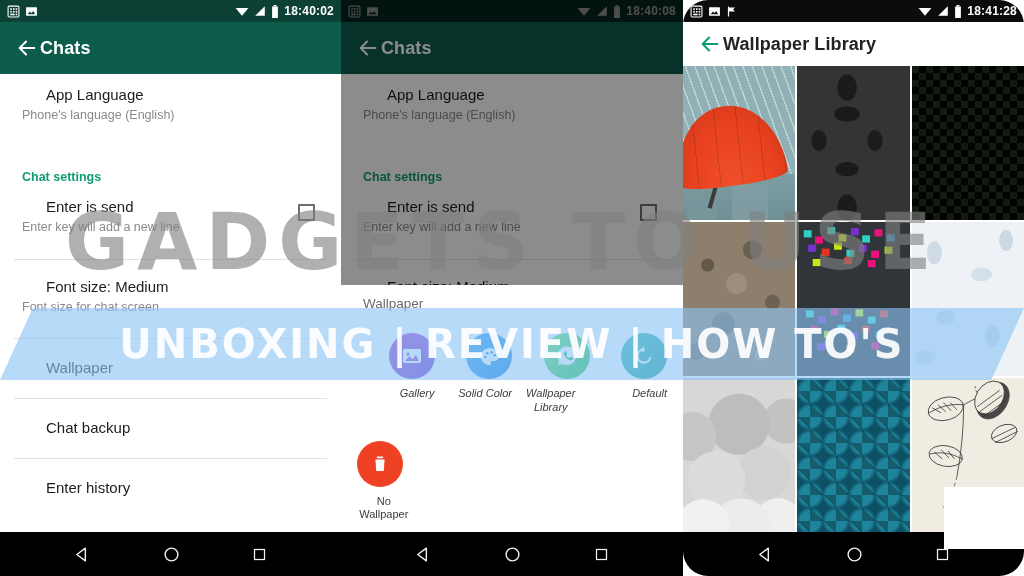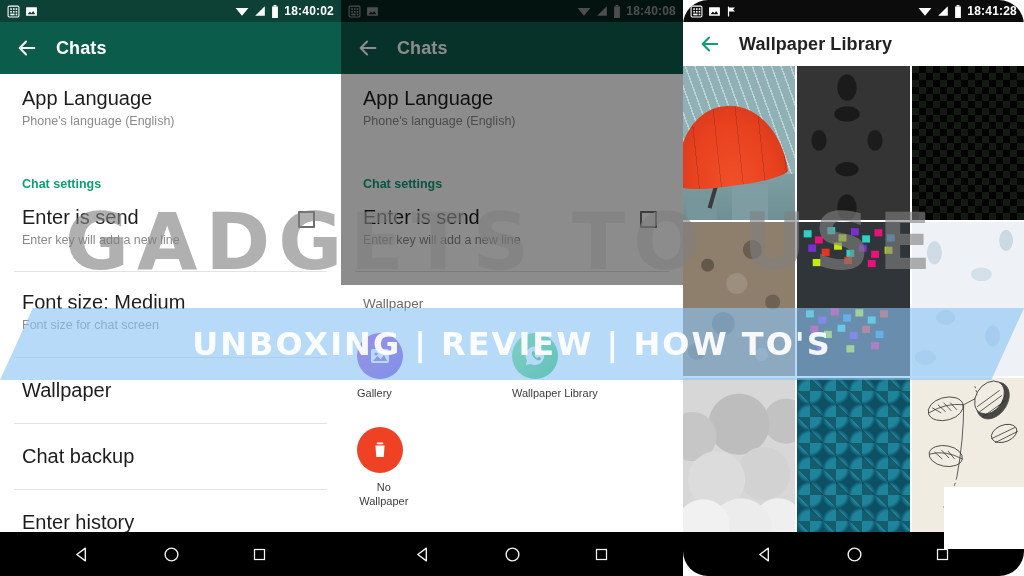--- a/index.html
+++ b/index.html
@@ -14,47 +14,47 @@
   
   .statusbar{position:absolute;top:0;left:0;right:0;height:22px;display:flex;align-items:center;padding:0 7px;box-sizing:border-box;font-size:11.5px;color:#fff;}
   .sb-dark{background:#0c0c0c;}
   .sb-green{background:#0d4136;}
   .sb-left{display:flex;align-items:center;gap:5px;}
   .sb-right{margin-left:auto;display:flex;align-items:center;gap:5px;}
   .sb-clock{font-weight:bold;letter-spacing:.2px;font-size:12px;}
   .ic{display:block;}
 
   
-  .toolbar{position:absolute;top:22px;left:0;right:0;height:52px;display:flex;align-items:center;gap:18px;padding-left:16px;box-sizing:border-box;}
+  .toolbar{position:absolute;top:22px;left:0;right:0;height:52px;display:flex;align-items:center;gap:2px;padding-left:16px;box-sizing:border-box;}
   .tb-green{background:#0b5c4b;}
   .tb-white{background:#ffffff;}
   .tb-title{font-size:18px;font-weight:bold;color:#fff;letter-spacing:.1px;}
   .tb-title-dark{font-size:18px;font-weight:bold;color:#222;letter-spacing:.1px;}
   .backarrow{width:22px;height:22px;flex:none;}
 
   
   .list{position:absolute;top:74px;left:0;right:0;bottom:0;background:#fff;}
   .row{padding:12px 16px 11px 22px;box-sizing:border-box;position:relative;}
-  .row .t{font-size:20px;color:#1d1d1d;line-height:1.25;}
+  .row .t{font-size:15px;color:#1d1d1d;line-height:1.25;margin-left:24px;}
   .row .s{font-size:12.5px;color:#8a8a8a;margin-top:3px;line-height:1.25;}
   .sect{font-size:12.5px;color:#0f9d76;font-weight:bold;padding:10px 16px 2px 22px;}
   .divider{height:1px;background:#e2e2e2;margin:0 14px;}
   .cbox{position:absolute;right:26px;top:18px;width:13px;height:13px;border:2px solid #6d6d6d;border-radius:1px;}
 
   
   .navbar{position:absolute;left:0;right:0;bottom:0;height:44px;background:#000;display:flex;align-items:center;justify-content:space-around;padding:0 38px;box-sizing:border-box;}
   .nav-ic{opacity:.95;}
 
   
   .scrim{position:absolute;top:0;left:0;right:0;bottom:0;background:rgba(0,0,0,.45);}
   .scrim-sb{position:absolute;top:0;left:0;right:0;height:22px;background:rgba(0,0,0,.45);}
   .dialog{position:absolute;left:0;right:0;top:285px;bottom:44px;background:#fff;}
   .dlg-title{font-size:13.5px;color:#6a6a6a;padding:11px 0 0 22px;}
   .dlg-grid{display:flex;padding:22px 16px 0 16px;box-sizing:border-box;}
-  .dlg-cell{flex:1;display:flex;flex-direction:column;align-items:flex-start;}
+  .dlg-cell{flex:1;display:flex;flex-direction:column;align-items:flex-end;font-style:italic;}
   .circ{width:46px;height:46px;border-radius:50%;display:flex;align-items:center;justify-content:center;}
   .dlg-lbl{font-size:11px;color:#3c3c3c;margin-top:8px;text-align:center;line-height:1.25;}
   .dlg-single{padding:26px 16px 0 16px;width:25%;box-sizing:border-box;display:flex;flex-direction:column;}
   .c-gallery{background:linear-gradient(135deg,#b03ec8 0%,#8e44d0 50%,#6e3fd6 100%);}
   .c-solid{background:linear-gradient(135deg,#3aa7f0 0%,#1b7fe0 100%);}
   .c-lib{background:linear-gradient(135deg,#6fe07a 0%,#23bf5c 100%);}
   .c-default{background:linear-gradient(135deg,#3fbfb8 0%,#1d9a9a 100%);}
   .c-none{background:#ef4123;}
 
   
@@ -144,21 +144,21 @@
   .w-leaves{background:#f0ece0;}
 
   
   .wm-gray{position:absolute;left:0;top:196px;width:1024px;height:92px;
     display:flex;align-items:center;font-size:78px;font-weight:bold;color:rgba(128,128,128,.62);
     letter-spacing:8px;padding-left:65px;box-sizing:border-box;font-family:"DejaVu Sans",sans-serif;}
   .wm-band{position:absolute;left:0;top:308px;width:1024px;height:72px;overflow:hidden;}
   .wm-band-bg{position:absolute;inset:0;background:rgba(138,196,244,.62);
     clip-path:polygon(3.2% 0, 100% 0, 96.8% 100%, 0 100%);}
   .wm-band-txt{position:absolute;inset:0;display:flex;align-items:center;justify-content:center;
-    font-size:32px;font-weight:bold;color:rgba(255,255,255,.92);letter-spacing:2px;
+    font-size:40px;font-weight:bold;color:rgba(255,255,255,.92);letter-spacing:2px;
     font-family:"DejaVu Sans",sans-serif;}
   .wm-white-box{position:absolute;right:0;top:487px;width:80px;height:62px;background:#fff;}
 </style>
 </head>
 <body>
 
 <div class="stage">
 
   <div class="panel p1">
 
@@ -318,27 +318,48 @@
           <div class="circ c-gallery">
             <svg width="24" height="24" viewBox="0 0 24 24">
                 <rect x="3" y="5" width="18" height="14" rx="2" fill="#fff"></rect>
                 <circle cx="8" cy="10" r="1.6" fill="#9b4fd0"></circle>
                 <path d="M5 17l4.5-5 3 3.2 3.5-4.2 3 6z" fill="#9b4fd0"></path>
               </svg>
           </div>
           <div class="dlg-lbl">Gallery</div>
         </div>
         <div class="dlg-cell">
+          <div class="circ c-solid">
+            <svg width="23" height="23" viewBox="0 0 24 24">
+                <path d="M12 3a9 9 0 100 18c1.3 0 2-1 1.4-2-.7-1.2.2-2.4 1.6-2.4H17a4.5 4.5 0 004.5-4.5C21.5 7 17.3 3 12 3z" fill="#fff"></path>
+                <circle cx="7.6" cy="12.6" r="1.3" fill="#1b7fe0"></circle>
+                <circle cx="9.6" cy="8.6" r="1.3" fill="#1b7fe0"></circle>
+                <circle cx="14.2" cy="7.6" r="1.3" fill="#1b7fe0"></circle>
+                <circle cx="17.4" cy="10.8" r="1.3" fill="#1b7fe0"></circle>
+              </svg>
+          </div>
+          <div class="dlg-lbl">Solid Color</div>
+        </div>
+        <div class="dlg-cell">
           <div class="circ c-lib">
             <svg width="26" height="26" viewBox="0 0 24 24">
                 <path d="M12 3.2A8.6 8.6 0 004.6 16.3L3.6 20.4l4.2-1a8.6 8.6 0 104.2-16.2z" fill="#fff"></path>
                 <path d="M9.4 8c.2-.4.5-.4.8-.4h.6c.2 0 .4.1.5.5l.7 1.7c.1.2 0 .4-.1.6l-.5.6c-.1.2-.2.3 0 .6.5.9 1.4 1.7 2.4 2.2.3.1.4.1.6-.1l.6-.7c.2-.2.4-.2.6-.1l1.6.8c.3.1.4.3.4.5 0 .6-.3 1.3-.9 1.6-.5.3-1.2.4-2 .1-1.6-.5-3-1.6-4.1-3-.8-1-1.4-2.1-1.4-3.2 0-.7.2-1.3.6-1.7z" fill="#2bbd5e"></path>
               </svg>
           </div>
           <div class="dlg-lbl">Wallpaper Library</div>
+        </div>
+        <div class="dlg-cell">
+          <div class="circ c-default">
+            <svg width="24" height="24" viewBox="0 0 24 24">
+                <path d="M12 5.5a6.5 6.5 0 106.2 8.5" fill="none" stroke="#fff" stroke-width="2.1" stroke-linecap="round"></path>
+                <path d="M12 2.4v6.2l-4-3.1z" fill="#fff"></path>
+              </svg>
+          </div>
+          <div class="dlg-lbl">Default</div>
         </div>
       </div>
 
       <div class="dlg-single">
         <div class="circ c-none">
           <svg width="20" height="20" viewBox="0 0 24 24">
               <rect x="8" y="3" width="8" height="2" rx="1" fill="#fff"></rect>
               <path d="M6.5 6.5h11l-1 14h-9z" fill="#fff"></path>
             </svg>
         </div>

